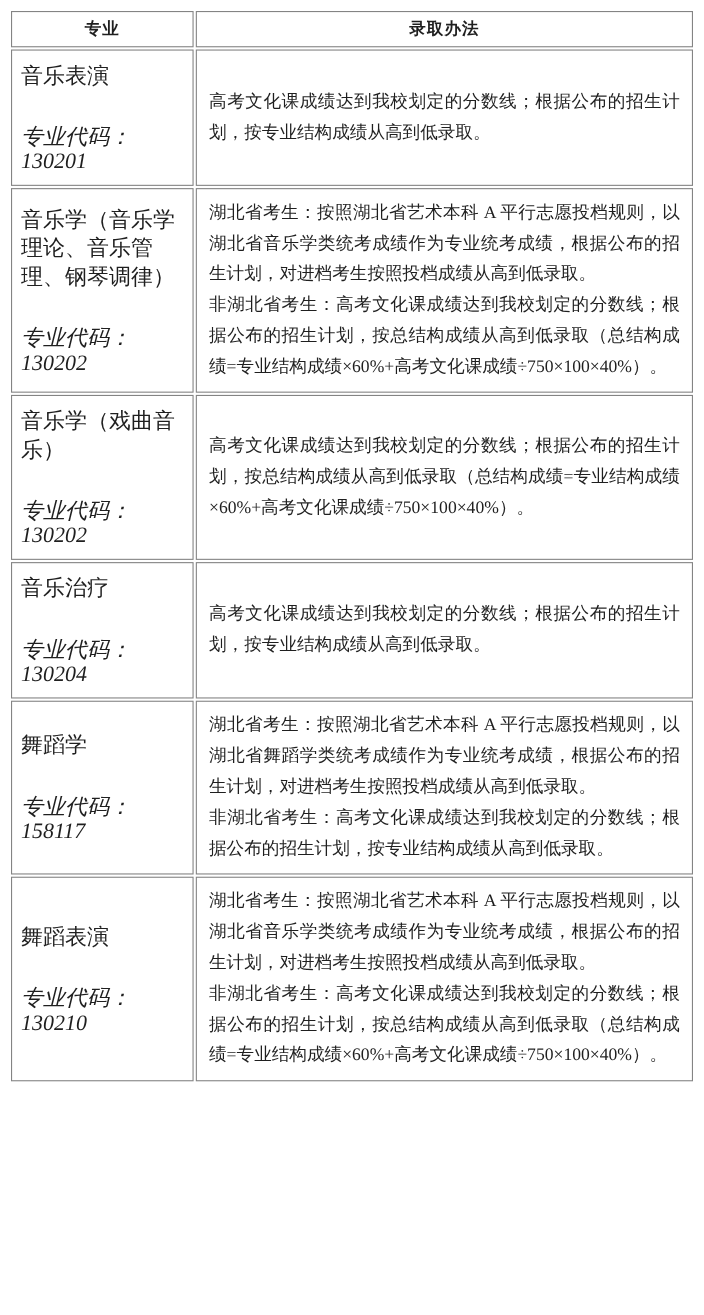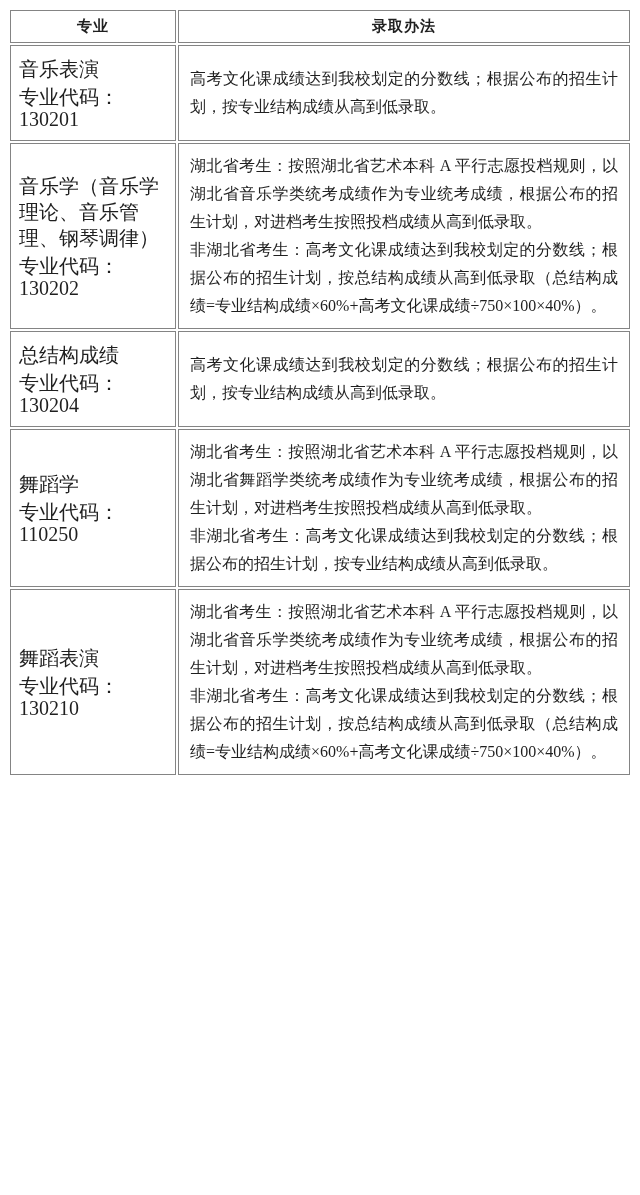--- a/index.html
+++ b/index.html
@@ -38,22 +38,23 @@
   }
   td.cell-major {
     vertical-align: middle;
     font-size: 20px;
     padding: 10px 8px;
   }
   .major-name {
     line-height: 26px;
   }
   .major-code {
-    margin-top: 4px;
+    margin-top: 32px;
     line-height: 22px;
+    font-style: italic;
   }
   td.cell-method {
     vertical-align: middle;
     font-size: 16px;
     padding: 8px 11px;
     text-align: justify;
   }
   .method-seg {
     line-height: 28px;
   }
@@ -87,36 +88,45 @@
     <td class="cell-major">
       <div class="major-name">音乐学（音乐学理论、音乐管理、钢琴调律）</div>
       <div class="major-code">专业代码：130202</div>
     </td>
     <td class="cell-method">
             <div class="method-seg"><b>湖北省考生：</b>按照湖北省艺术本科 A 平行志愿投档规则，以湖北省音乐学类统考成绩作为专业统考成绩，根据公布的招生计划，对进档考生按照投档成绩从高到低录取。</div>
             <div class="method-seg"><b>非湖北省考生：</b>高考文化课成绩达到我校划定的分数线；根据公布的招生计划，按总结构成绩从高到低录取（总结构成绩=专业结构成绩×60%+高考文化课成绩÷750×100×40%）。</div>
           </td>
   </tr>
 
+  <tr>
+    <td class="cell-major">
+      <div class="major-name">音乐学（戏曲音乐）</div>
+      <div class="major-code">专业代码：130202</div>
+    </td>
+    <td class="cell-method">
+            <div class="method-seg">高考文化课成绩达到我校划定的分数线；根据公布的招生计划，按总结构成绩从高到低录取（总结构成绩=专业结构成绩×60%+高考文化课成绩÷750×100×40%）。</div>
+          </td>
+  </tr>
 
 
   <tr>
     <td class="cell-major">
-      <div class="major-name">总结构成绩</div>
+      <div class="major-name">音乐治疗</div>
       <div class="major-code">专业代码：130204</div>
     </td>
     <td class="cell-method">
             <div class="method-seg">高考文化课成绩达到我校划定的分数线；根据公布的招生计划，按专业结构成绩从高到低录取。</div>
           </td>
   </tr>
 
   <tr>
     <td class="cell-major">
       <div class="major-name">舞蹈学</div>
-      <div class="major-code">专业代码：110250</div>
+      <div class="major-code">专业代码：158117</div>
     </td>
     <td class="cell-method">
             <div class="method-seg"><b>湖北省考生：</b>按照湖北省艺术本科 A 平行志愿投档规则，以湖北省舞蹈学类统考成绩作为专业统考成绩，根据公布的招生计划，对进档考生按照投档成绩从高到低录取。</div>
             <div class="method-seg"><b>非湖北省考生：</b>高考文化课成绩达到我校划定的分数线；根据公布的招生计划，按专业结构成绩从高到低录取。</div>
           </td>
   </tr>
 
 
 
   <tr>

